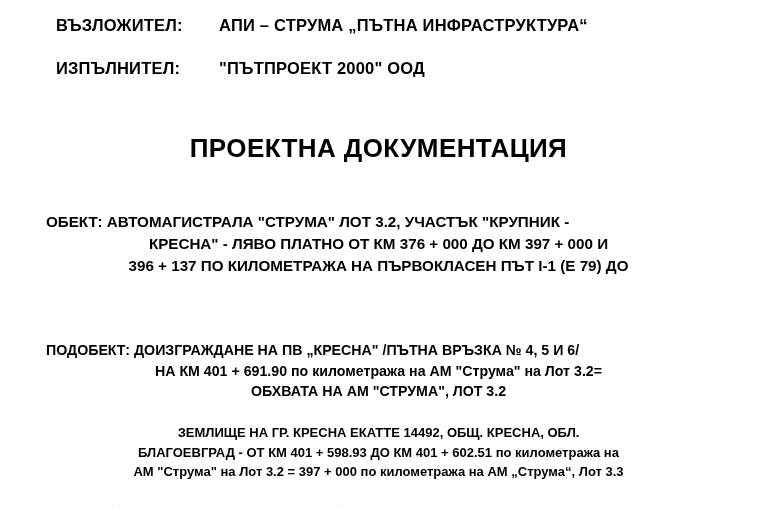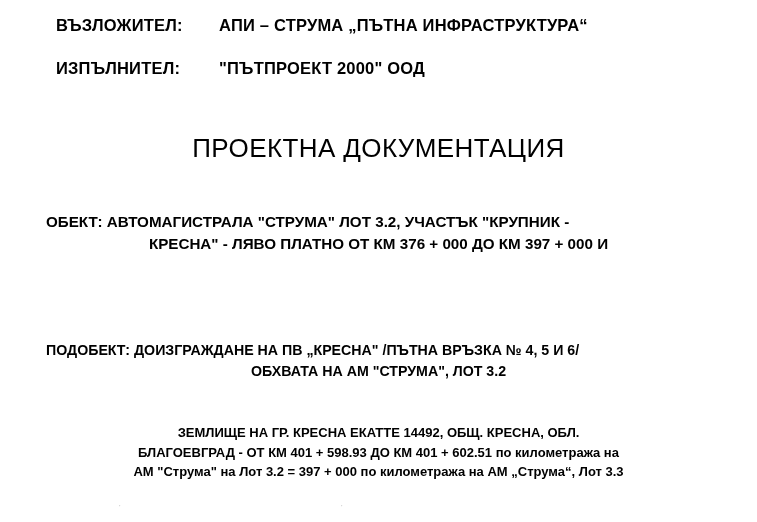--- a/index.html
+++ b/index.html
@@ -51,21 +51,21 @@
   #row-contractor .hdr-label { width: 163px; }
 
   
   #doc-title {
     position: absolute;
     left: 0;
     right: 0;
     top: 133px;
     text-align: center;
     font-size: 26px;
-    font-weight: normal;
+    font-weight: bold;
     letter-spacing: 0.4px;
   }
 
   
   .block {
     position: absolute;
     font-weight: bold;
     text-align: center;
   }
   #block-object {
@@ -129,24 +129,26 @@
   <div class="hdr-row" id="row-contractor">
     <span class="hdr-label">ИЗПЪЛНИТЕЛ:</span>
     <span class="hdr-value">"ПЪТПРОЕКТ 2000" ООД</span>
   </div>
 
   <div id="doc-title">ПРОЕКТНА ДОКУМЕНТАЦИЯ</div>
 
   <div class="block" id="block-object">
     <span class="ln">ОБЕКТ: АВТОМАГИСТРАЛА "СТРУМА" ЛОТ 3.2, УЧАСТЪК "КРУПНИК -</span>
     <span class="ln">КРЕСНА" - ЛЯВО ПЛАТНО ОТ КМ 376 + 000 ДО КМ 397 + 000 И</span>
+    <span class="ln">396 + 137 ПО КИЛОМЕТРАЖА НА ПЪРВОКЛАСЕН ПЪТ I-1 (Е 79) ДО</span>
   </div>
 
   <div class="block" id="block-subobject">
     <span class="ln">ПОДОБЕКТ: ДОИЗГРАЖДАНЕ НА ПВ „КРЕСНА" /ПЪТНА ВРЪЗКА № 4, 5 И 6/</span>
+    <span class="ln">НА КМ 401 + 691.90 по километража на АМ "Струма" на Лот 3.2=</span>
     <span class="ln">ОБХВАТА НА АМ "СТРУМА", ЛОТ 3.2</span>
   </div>
 
   <div class="block" id="block-land">
     <span class="ln">ЗЕМЛИЩЕ  НА  ГР. КРЕСНА  ЕКАТТЕ 14492,  ОБЩ.  КРЕСНА, ОБЛ.</span>
     <span class="ln">БЛАГОЕВГРАД - ОТ КМ 401 + 598.93 ДО КМ 401 + 602.51 по километража на</span>
     <span class="ln">АМ "Струма" на Лот 3.2 = 397 + 000 по километража на АМ „Струма“, Лот 3.3</span>
   </div>
 
   <div class="artifact" id="artifact-left">·</div>

